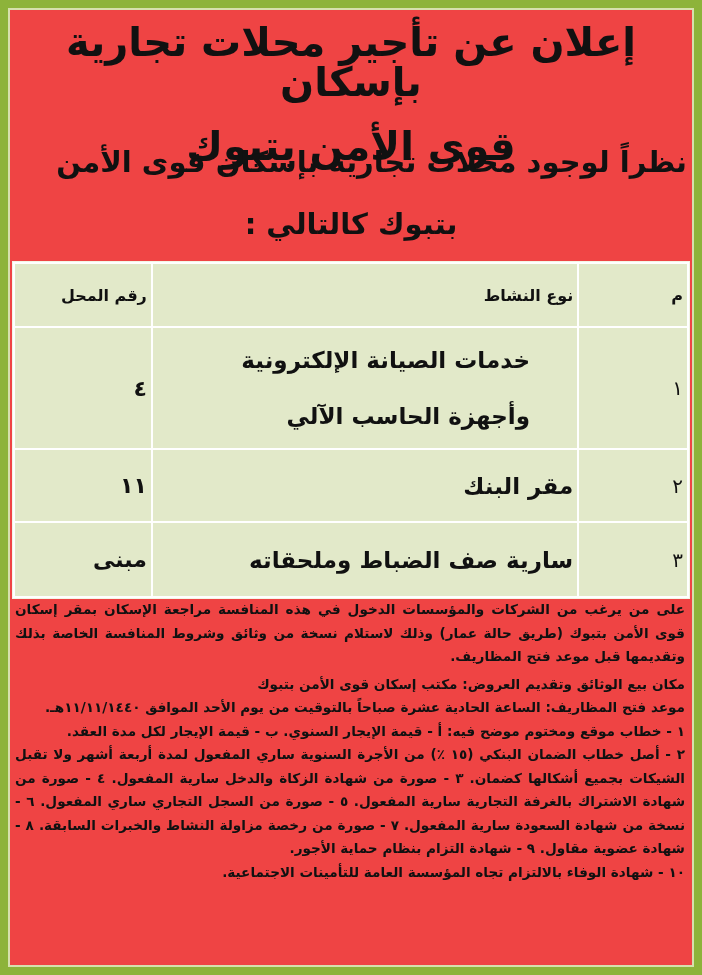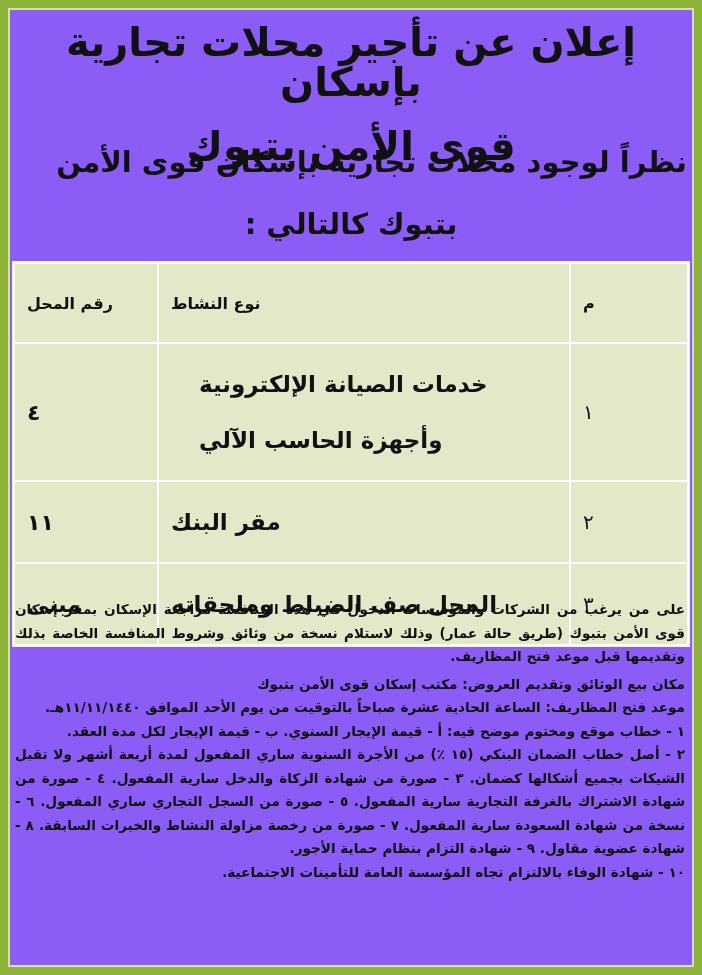--- a/index.html
+++ b/index.html
@@ -4,40 +4,40 @@
   <style>
     html, body { margin: 0; padding: 0; }
     body {
       width: 702px; height: 975px; overflow: hidden;
       background: #8db33a;
       font-family: "DejaVu Sans", sans-serif;
       direction: rtl;
     }
     .frame {
       position: absolute; left: 8px; top: 8px; right: 8px; bottom: 8px;
-      background: #8b5cf6;
+      background: #ef4444;
       box-shadow: inset 0 0 0 2px #d6e0ad;
     }
     .title {
       position: absolute; left: 0; right: 0; text-align: center;
       color: #111; font-weight: bold; line-height: 1;
     }
     .t1 { top: 14px; font-size: 40px; letter-spacing: -0.5px; }
     .t2 { top: 74px; font-size: 40px; margin-top: 44px; }
     .s1 { top: 140px; font-size: 29px; margin-left: 41px; }
     .s2 { top: 202px; font-size: 29px; }
 
     table.shops {
       position: absolute; left: 5px; top: 254px; width: 676px; height: 331px;
       border-collapse: collapse; background: #e2e9c9;
       box-shadow: 0 0 0 1px #f3f6e6;
     }
     table.shops td, table.shops th {
-      border: 2px solid #ffffff; text-align: left; color: #111;
-      padding: 12px;
+      border: 2px solid #ffffff; text-align: right; color: #111;
+      padding: 4px;
     }
     table.shops th { font-size: 16px; font-weight: bold; height: 54px; }
     .col-no { width: 92px; }
     .col-act { width: 386px; }
     .col-num { width: 118px; }
     .r1 { height: 120px; }
     .r2 { height: 73px; }
     .r3 { height: 75px; }
     .cell-num { font-size: 20px; }
     .cell-act { font-size: 23px; font-weight: bold; line-height: 56px; }
@@ -74,21 +74,21 @@
           </td>
       <td class="cell-shop">٤</td>
     </tr>
     <tr class="r2">
       <td class="cell-num">٢</td>
       <td class="cell-act">مقر البنك</td>
       <td class="cell-shop">١١</td>
     </tr>
     <tr class="r3">
       <td class="cell-num">٣</td>
-      <td class="cell-act">المحل صف الضباط وملحقاته</td>
+      <td class="cell-act">سارية صف الضباط وملحقاته</td>
       <td class="cell-shop">مبنى</td>
     </tr>
   </tbody>
     </table>
 
   <div class="body-text">
     <p>على من يرغب من الشركات والمؤسسات الدخول في هذه المنافسة مراجعة الإسكان بمقر إسكان قوى الأمن بتبوك (طريق حالة عمار) وذلك لاستلام نسخة من وثائق وشروط المنافسة الخاصة بذلك وتقديمها قبل موعد فتح المظاريف.</p>
     <p class="gap">مكان بيع الوثائق وتقديم العروض: مكتب إسكان قوى الأمن بتبوك</p>
     <p>موعد فتح المظاريف: الساعة الحادية عشرة صباحاً بالتوقيت من يوم الأحد الموافق ١١/١١/١٤٤٠هـ.</p>
     <p>١ - خطاب موقع ومختوم موضح فيه: أ - قيمة الإيجار السنوي. ب - قيمة الإيجار لكل مدة العقد.</p>

